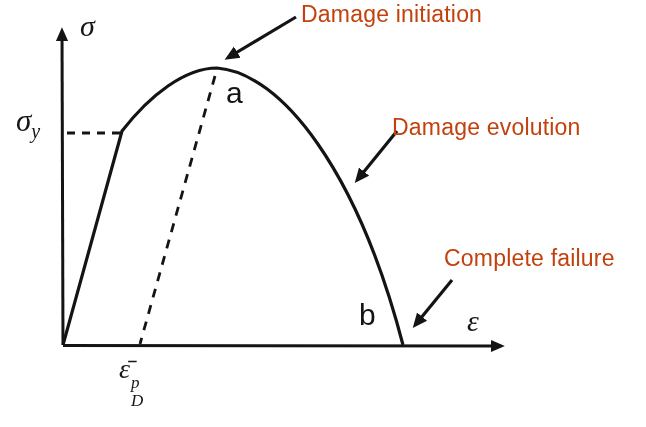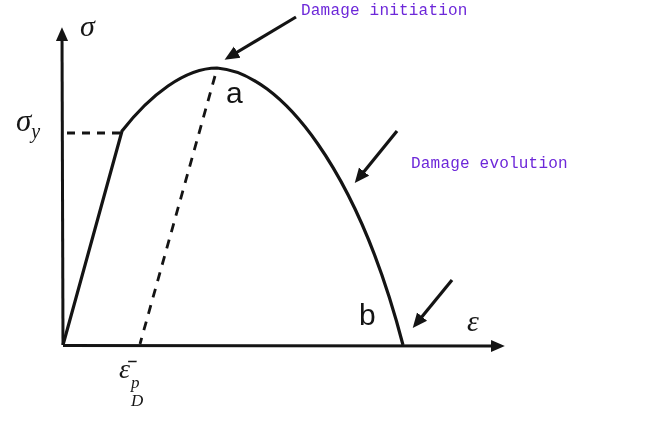--- a/index.html
+++ b/index.html
@@ -11,21 +11,21 @@
     font-family: "Liberation Sans", sans-serif;
     overflow: hidden;
   }
   .stage svg { position: absolute; left: 0; top: 0; }
   .lbl {
     position: absolute;
     color: #161616;
     white-space: nowrap;
     line-height: 1;
   }
-  .ann { font-size: 16px; letter-spacing: 0.2px; color: #6d28d9; font-family: Liberation Mono, monospace; }
+  .ann { font-size: 23px; letter-spacing: 0.2px; color: #c2410c; }
   .math { font-family: "Liberation Serif", serif; font-style: italic; }
   .axis-sym { font-size: 30px; }
   .pt { font-size: 30px; font-family: "Liberation Sans", sans-serif; color: #141414; }
   .ys-base { font-size: 31px; }
   .ys-sub  { font-size: 20px; vertical-align: -7px; font-style: italic; }
   .eps-base { font-size: 28px; }
   .supsub {
     display: inline-flex;
     flex-direction: column;
     align-items: flex-start;
@@ -73,15 +73,16 @@
     <span class="eps-base">ε̄</span><span class="supsub">
         <span>p</span>
         <span>D</span>
       </span>
   </div>
 
   <div class="lbl pt" style="left:226px; top:78px;">a</div>
   <div class="lbl pt" style="left:359px; top:300px;">b</div>
 
   <div class="lbl ann" style="left:301px; top:3px;">Damage initiation</div>
-  <div class="lbl ann" style="left:411px; top:116px;margin-top:40px;">Damage evolution</div>
+  <div class="lbl ann" style="left:392px; top:116px;">Damage evolution</div>
+  <div class="lbl ann" style="left:444px; top:247px;">Complete failure</div>
 
 </div>
 
 </body></html>

